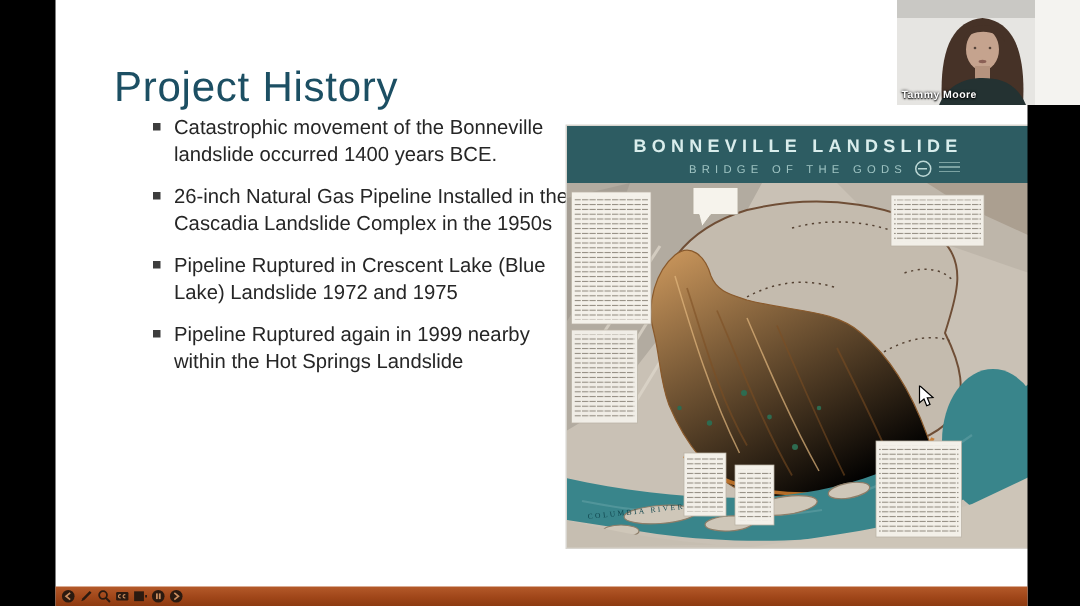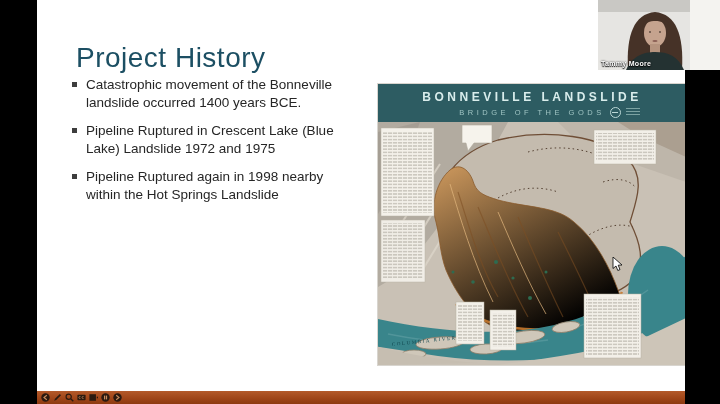--- a/index.html
+++ b/index.html
@@ -10,21 +10,21 @@
   
   .bar-left{position:absolute;left:0;top:0;width:37px;height:404px;background:#000;}
   .bar-right{position:absolute;left:685px;top:70px;width:35px;height:334px;background:#000;}
 
   
   .slide-title{
     position:absolute;left:60px;top:26px;margin:16px;
     font-size:28px;font-weight:400;color:#1c4f63;letter-spacing:0.5px;
   }
   .bullets{
-    position:absolute;left:72px;top:76px;width:284px;margin:0;padding:0;
+    position:absolute;left:102px;top:76px;width:284px;margin:0;padding:0;
     list-style:none;font-size:13.5px;line-height:18px;color:#262626;
   }
   .bullets li{display:flex;gap:9px;margin-bottom:10px;}
   .marker{flex:0 0 auto;width:5px;height:5px;background:#3d3d3d;margin-top:6px;}
 
   
   .poster{
     position:absolute;left:378px;top:84px;width:308px;height:281px;
     box-shadow:0 0 0 1px #d8d5cf;background:#c9c1b5;
   }
@@ -83,25 +83,29 @@
 
   <h1 class="slide-title">Project History</h1>
 
   <ul class="bullets">
     <li>
       <span class="marker"></span>
       <span>Catastrophic movement of the Bonneville landslide occurred 1400 years BCE.</span>
     </li>
     <li>
       <span class="marker"></span>
+      <span>26-inch Natural Gas Pipeline Installed in the Cascadia Landslide Complex in the 1950s</span>
+    </li>
+    <li>
+      <span class="marker"></span>
       <span>Pipeline Ruptured in Crescent Lake (Blue Lake) Landslide 1972 and 1975</span>
     </li>
     <li>
       <span class="marker"></span>
-      <span>Pipeline Ruptured again in 1998 nearby within the Hot Springs Landslide</span>
+      <span>Pipeline Ruptured again in 1999 nearby within the Hot Springs Landslide</span>
     </li>
   </ul>
 
   <div class="poster">
     <div class="poster-header">
       <div class="poster-title">BONNEVILLE LANDSLIDE</div>
       <div class="poster-subrow">
         <span class="poster-subtitle">BRIDGE OF THE GODS</span>
         <span class="poster-logo"></span>
         <span class="logo-lines"></span>

